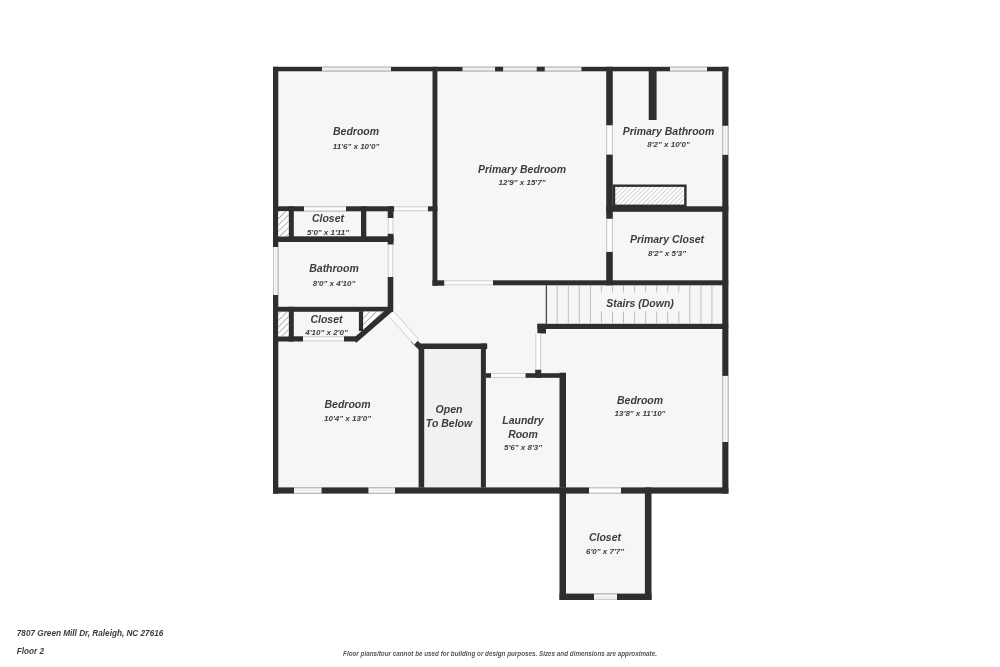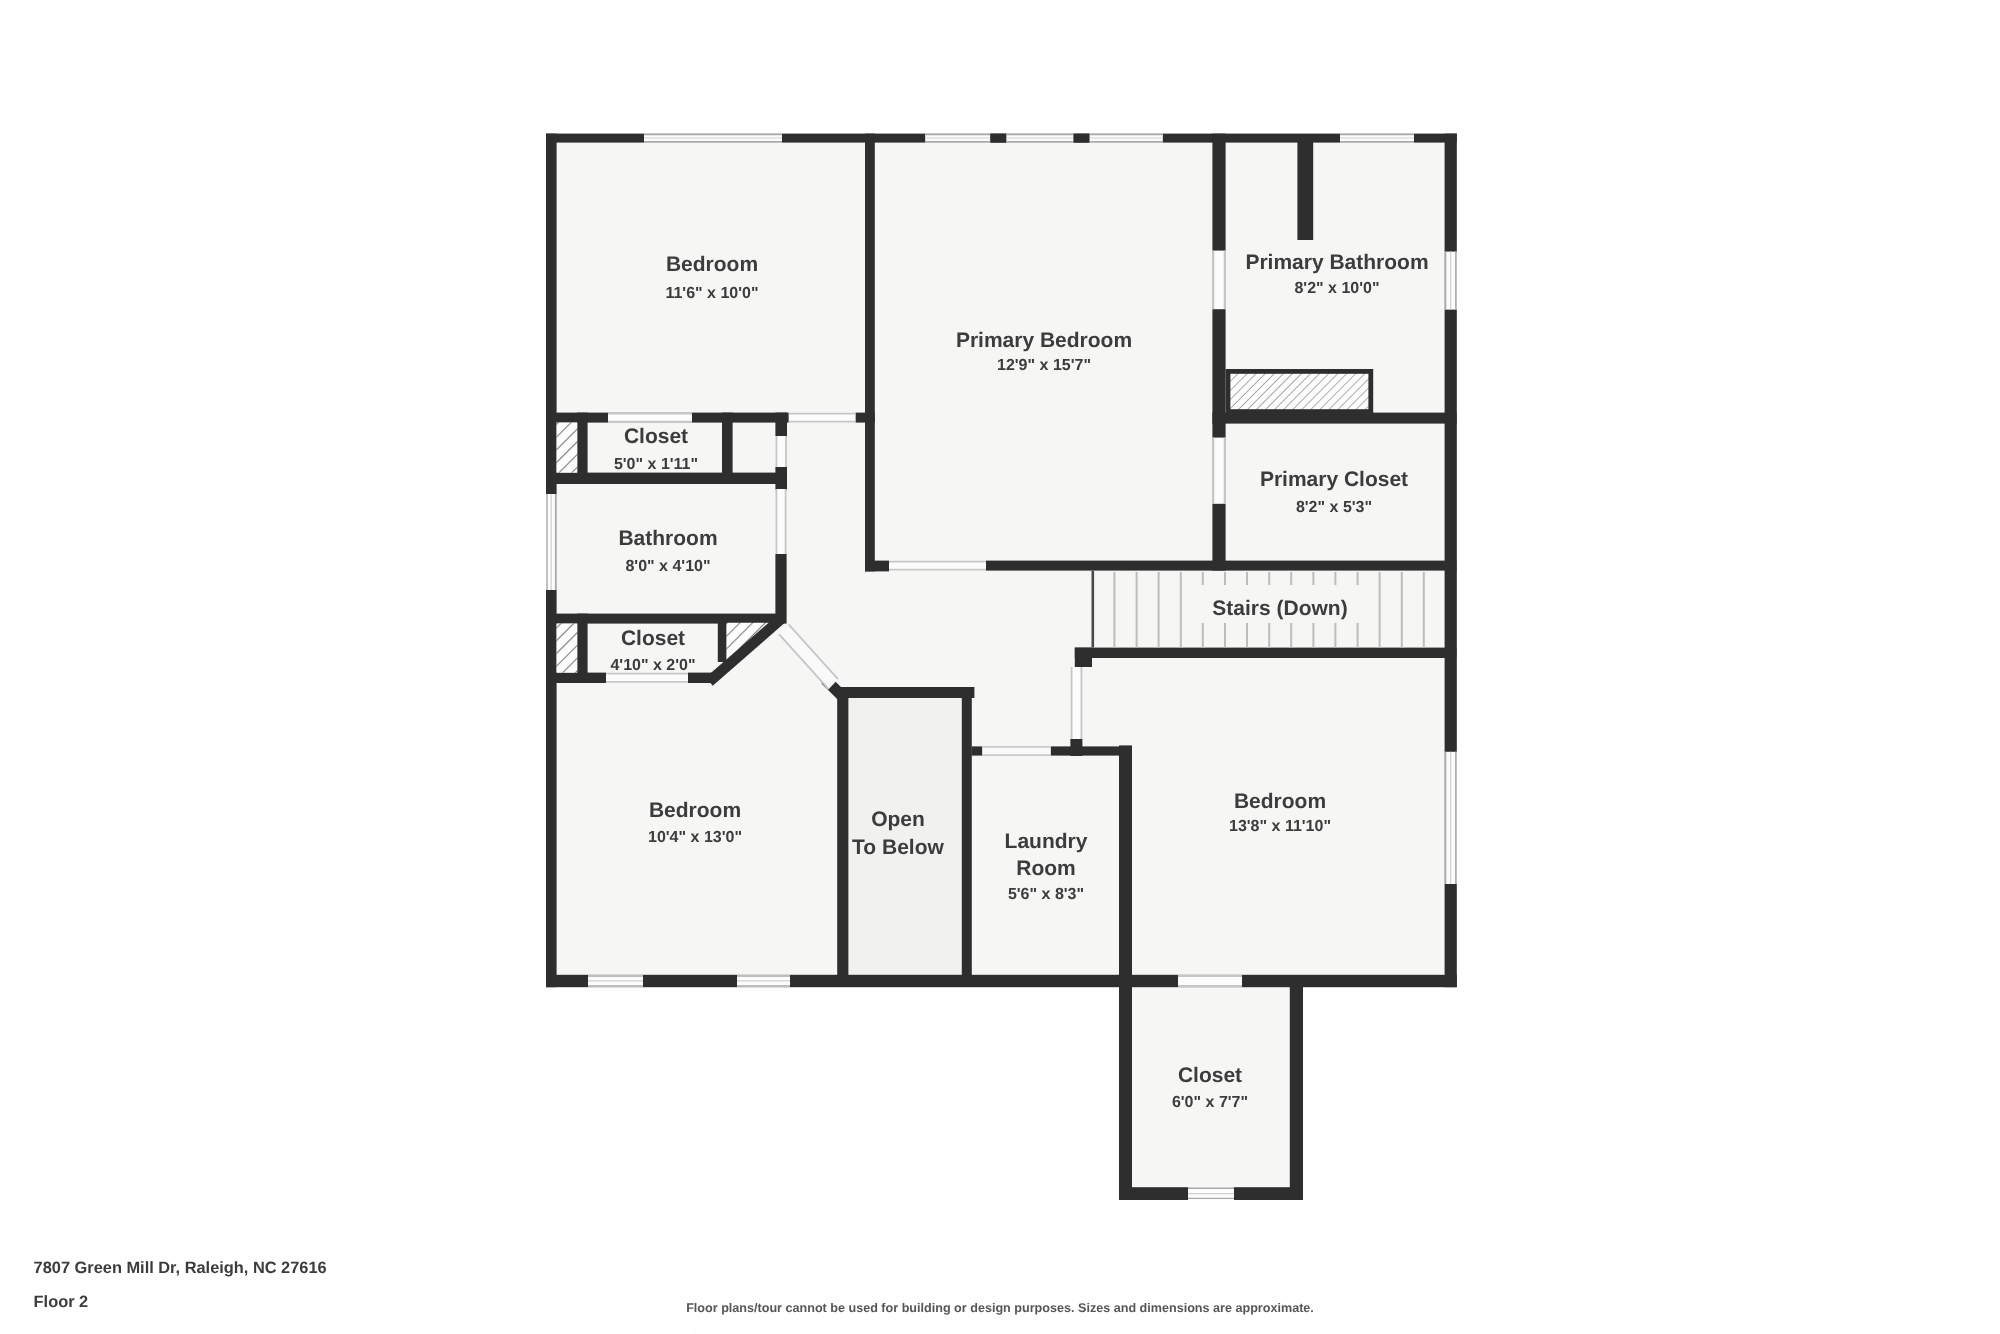--- a/index.html
+++ b/index.html
@@ -1,17 +1,17 @@
 <!DOCTYPE html>
 <html><head>
 <meta charset="utf-8">
 <style>
   html,body{margin:0;padding:0;background:#ffffff;}
   .page{position:relative;width:1000px;height:667px;overflow:hidden;background:#ffffff;
-        font-family:"Liberation Sans", sans-serif;}
+        font-family:"Liberation Sans", sans-serif;font-style:italic;}
   svg{display:block;}
   text{font-family:"Liberation Sans", sans-serif;fill:#3c3c3c;font-weight:bold;}
   .nm{font-size:10.5px;}
   .dm{font-size:8px;}
 </style>
 </head>
 <body>
 <div class="page">
 <svg width="1000" height="667" viewBox="0 0 1000 667">
 <defs>

